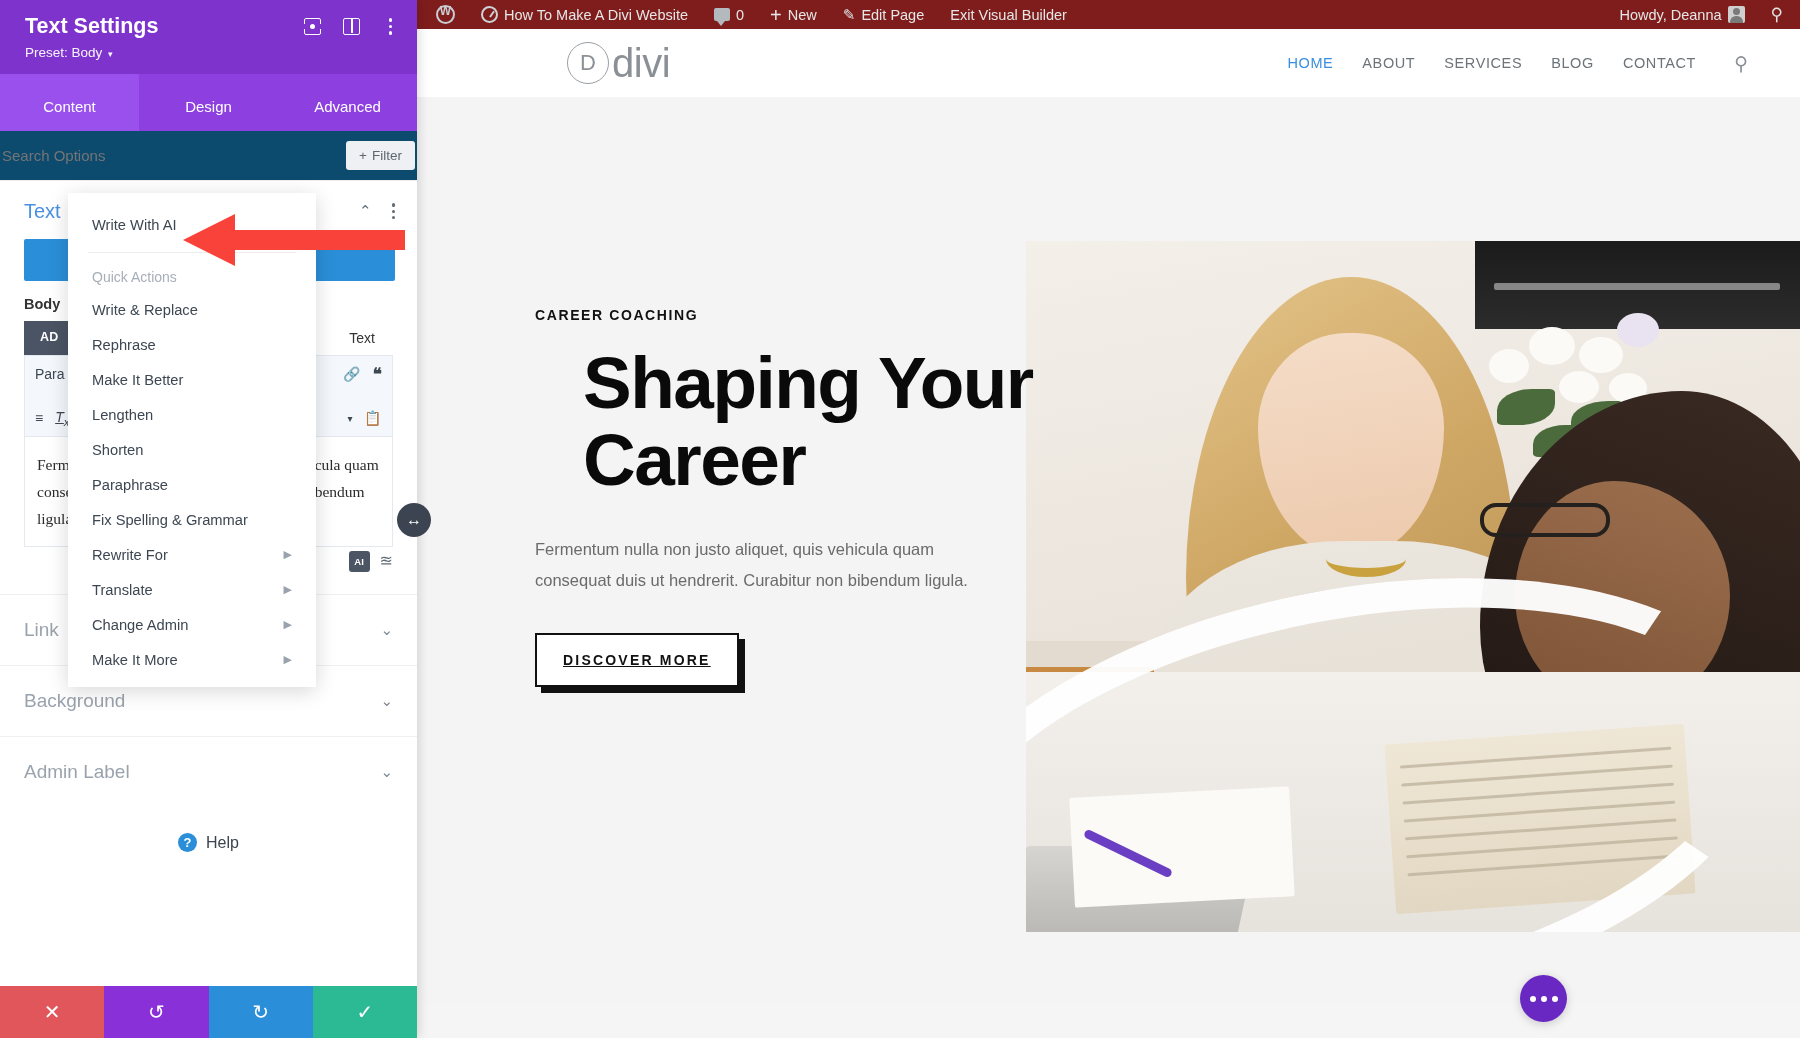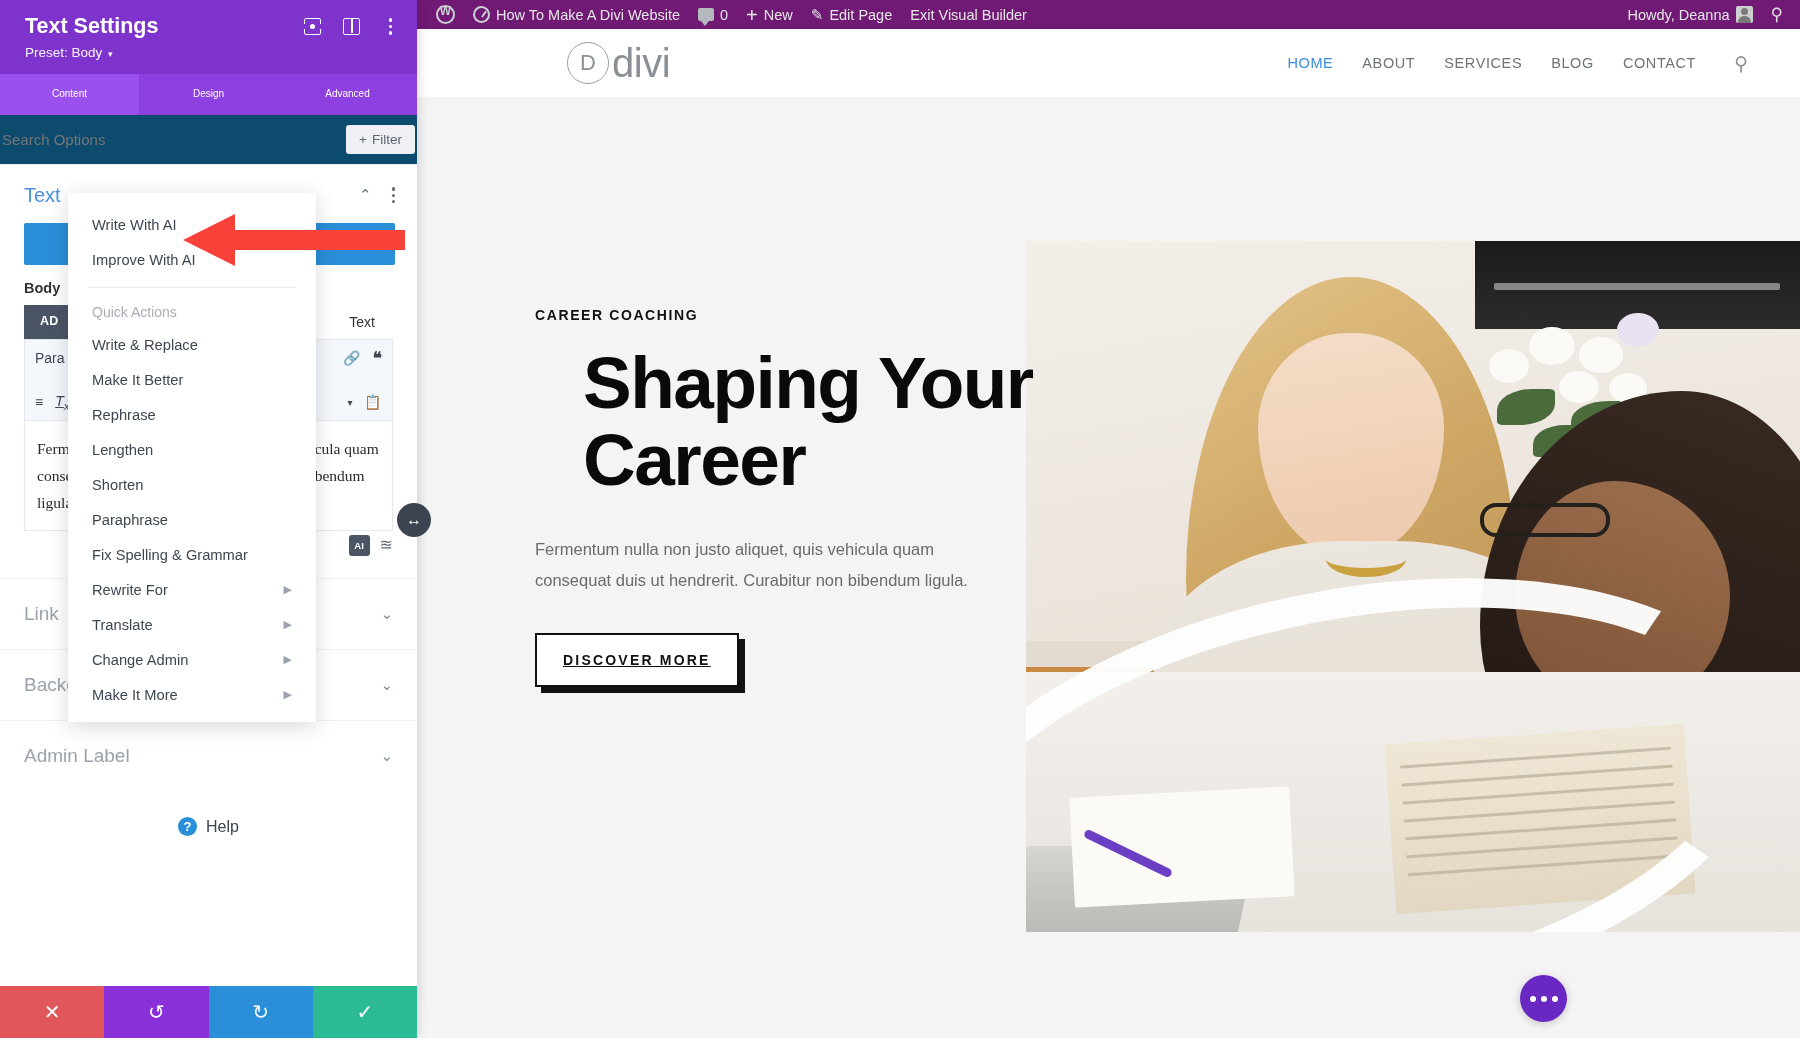--- a/index.html
+++ b/index.html
@@ -10,22 +10,22 @@
     background: #ffffff;
   }
   .app { position: relative; width: 1800px; height: 1038px; }
 
   
   .preview {
     position: absolute; left: 417px; top: 0; width: 1383px; height: 1038px;
     background: #f5f5f5; overflow: hidden;
   }
   .wpbar {
-    height: 29px; background: #701a75; color: #e6e6e6;
-    display: flex; align-items: center; gap: 0px;
+    height: 29px; background: #7f1d1d; color: #e6e6e6;
+    display: flex; align-items: center; gap: 8px;
     font-size: 14.5px; padding: 0 8px 0 10px;
   }
   .wpbar .spacer { flex: 1; }
   .wpbar-item {
     display: flex; align-items: center; gap: 6px;
     padding: 0 9px; height: 29px; color: #e6e6e6; white-space: nowrap;
   }
   .wp-logo {
     width: 19px; height: 19px; border-radius: 50%;
     border: 2px solid #c9cdd1; position: relative;
@@ -223,22 +223,22 @@
     border-radius:50%; background:#fff;}
   .hi-focus::before{ content:""; position:absolute; left:-1.6px; top:5px;
     width:20px; height:5px; background:#7d33cc;}
   .hi-layout { border: 1.6px solid #fff; border-radius: 2px; }
   .hi-layout::after { content:""; position:absolute; left:7px; top:0; width:1.6px; height:14px; background:#fff;}
   .hi-dots { display:flex; flex-direction:column; gap:3px; align-items:center; justify-content:center;}
   .hi-dots i{ width:3.4px;height:3.4px;border-radius:50%;background:#fff;display:block;}
 
   .tabs { display: flex; background: #8d3fe0; }
   .tab {
-    flex: 1; text-align: center; padding: 14px 0 16px; color: #fff;
-    font-size: 10px;
+    flex: 1; text-align: center; padding: 24px 0 16px; color: #fff;
+    font-size: 15px;
   }
   .tab.active { background: #9950ec; font-weight: 400; }
 
   .searchrow {
     display: flex; align-items: center; background: #0c4a6e;
     border-bottom: 1px solid #eceef1; padding: 10px 2px; gap: 10px;
   }
   .searchinput {
     flex: 1; border: none; background: transparent; outline: none;
     font-size: 15px; color: #8f97a3; font-family: "Liberation Sans", sans-serif;
@@ -554,32 +554,31 @@
       <div class="pf pf-undo">↺</div>
       <div class="pf pf-redo">↻</div>
       <div class="pf pf-save">✓</div>
     </div>
   </div>
 
   <div class="drag-handle">↔</div>
 
   <div class="ai-menu">
     <div class="mi">Write With AI</div>
-    <div class="mi">Improve With AI</div>
     <div class="mi-sep"></div>
     <div class="mi-group">Quick Actions</div>
 
     <div class="mi">
       <span>Write &amp; Replace</span>
     </div>
     <div class="mi">
+      <span>Rephrase</span>
+    </div>
+    <div class="mi">
       <span>Make It Better</span>
-    </div>
-    <div class="mi">
-      <span>Rephrase</span>
     </div>
     <div class="mi">
       <span>Lengthen</span>
     </div>
     <div class="mi">
       <span>Shorten</span>
     </div>
     <div class="mi">
       <span>Paraphrase</span>
     </div>

